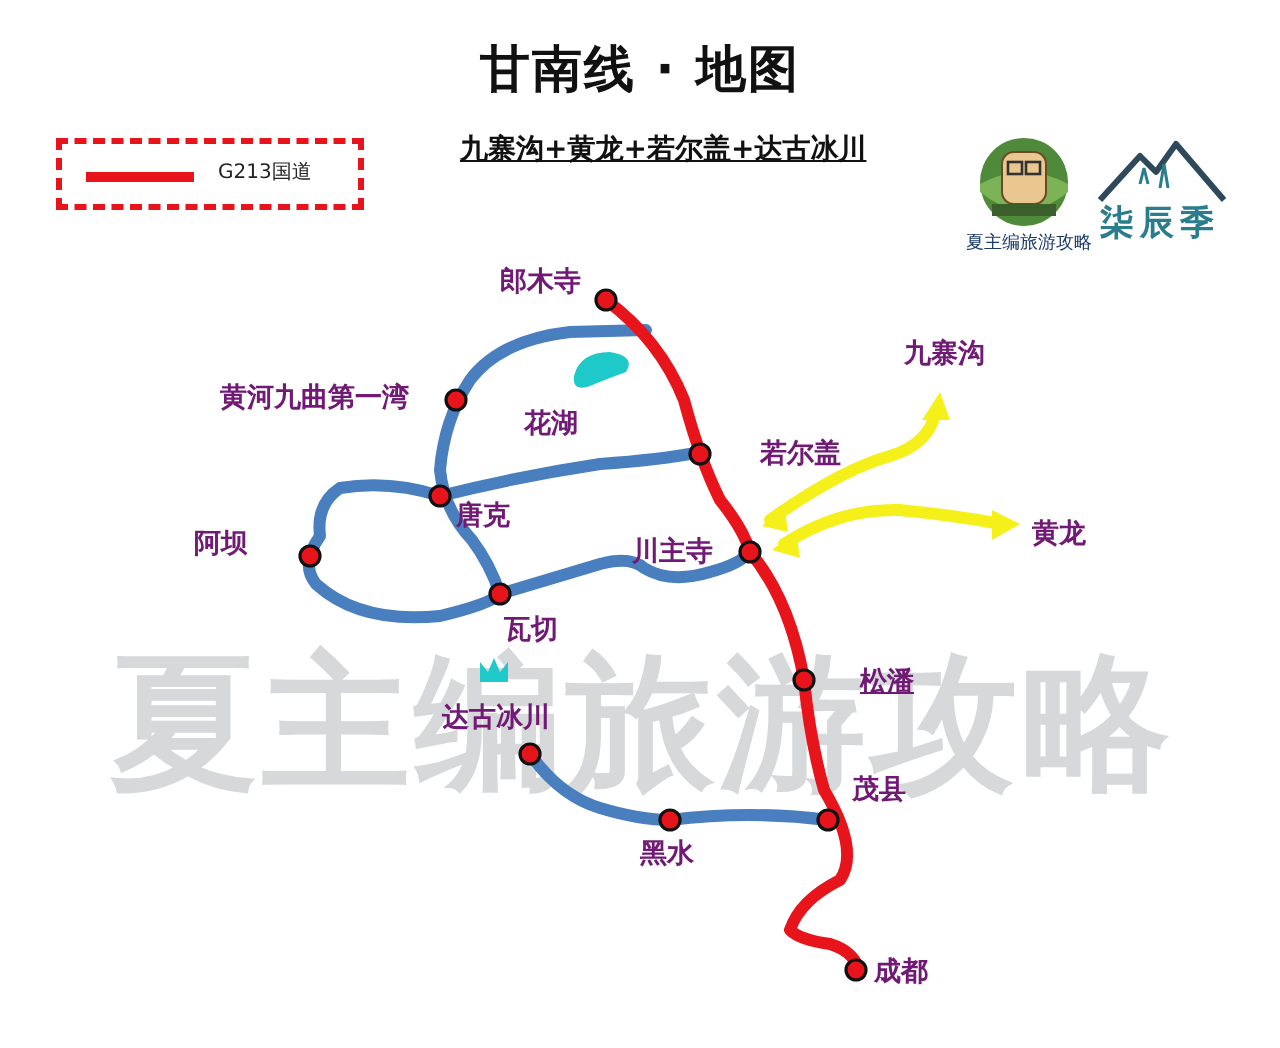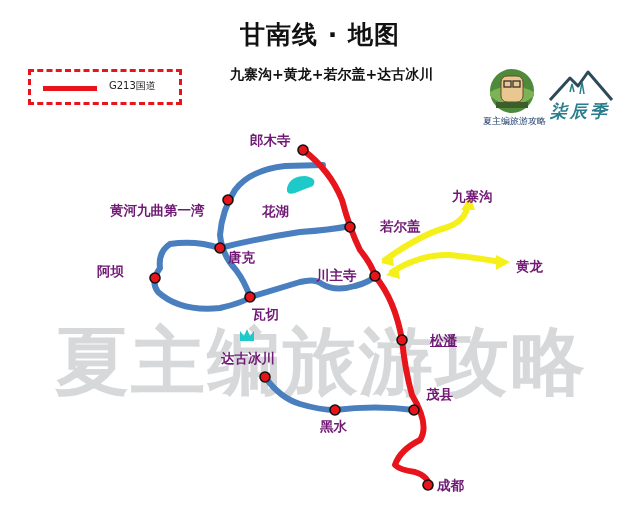--- a/index.html
+++ b/index.html
@@ -1,27 +1,27 @@
 <!DOCTYPE html>
 <html><head>
 <meta charset="utf-8">
 <style>
   html,body{margin:0;padding:0;background:#fff;}
   body{width:640px;height:524px;position:relative;overflow:hidden;font-family:"DejaVu Sans","Liberation Sans",sans-serif;}
   .abs{position:absolute;}
   .title{left:0;width:640px;top:18px;text-align:center;font-size:25px;font-weight:bold;color:#111;letter-spacing:1px;}
-  .subtitle{left:230px;top:66px;font-size:14px;font-weight:bold;color:#111;}
+  .subtitle{left:230px;top:66px;font-size:14px;font-weight:bold;color:#111;text-decoration:underline;}
   .legend{left:28px;top:69px;width:154px;height:36px;border:3px dashed #e8141b;box-sizing:border-box;}
   .legend-line{position:absolute;left:12px;top:14px;width:54px;height:5px;background:#e8141b;}
   .legend-label{position:absolute;left:78px;top:7px;font-size:10px;color:#222;}
   .watermark{left:55px;top:313px;font-size:74px;font-weight:bold;color:#d6d8da;letter-spacing:2px;white-space:nowrap;}
   svg.map{position:absolute;left:0;top:0;}
   .place{position:absolute;font-size:13.5px;font-weight:bold;color:#701a75;white-space:nowrap;}
   .logo-cap{position:absolute;font-size:9px;color:#1a3a6a;white-space:nowrap;}
-  .brand{position:absolute;font-size:17px;font-weight:bold;color:#2a7d8c;letter-spacing:3px;font-style:italic;}
+  .brand{position:absolute;font-size:17px;font-weight:bold;color:#2a7d8c;letter-spacing:3px;}
 </style>
 </head>
 <body>
 
 <div class="abs title">甘南线 · 地图</div>
 <div class="abs subtitle">九寨沟+黄龙+若尔盖+达古冰川</div>
 
 <div class="abs legend">
   <div class="legend-line"></div>
   <div class="legend-label">G213国道</div>
@@ -86,26 +86,26 @@
     <circle cx="250" cy="297" r="5"></circle>
     <circle cx="402" cy="340" r="5"></circle>
     <circle cx="265" cy="377" r="5"></circle>
     <circle cx="335" cy="410" r="5"></circle>
     <circle cx="414" cy="410" r="5"></circle>
     <circle cx="428" cy="485" r="5"></circle>
   </g>
 </svg>
 
 <div class="place" style="left:250px;top:132px;">郎木寺</div>
-<div class="place" style="left:110px;top:202px;">黄河九曲第一湾</div>
+<div class="place" style="left:110px;top:190px;">黄河九曲第一湾</div>
 <div class="place" style="left:262px;top:187px;margin-top:16px;">花湖</div>
 <div class="place" style="left:380px;top:218px;">若尔盖</div>
 <div class="place" style="left:228px;top:249px;">唐克</div>
 <div class="place" style="left:97px;top:263px;">阿坝</div>
 <div class="place" style="left:316px;top:267px;">川主寺</div>
 <div class="place" style="left:252px;top:306px;">瓦切</div>
 <div class="place" style="left:221px;top:350px;">达古冰川</div>
 <div class="place" style="left:430px;top:332px;text-decoration:underline;">松潘</div>
 <div class="place" style="left:426px;top:386px;">茂县</div>
 <div class="place" style="left:320px;top:418px;">黑水</div>
 <div class="place" style="left:437px;top:477px;">成都</div>
-<div class="place" style="left:452px;top:188px;">九寨沟</div>
+<div class="place" style="left:452px;top:168px;">九寨沟</div>
 <div class="place" style="left:516px;top:258px;">黄龙</div>
 
 </body></html>

